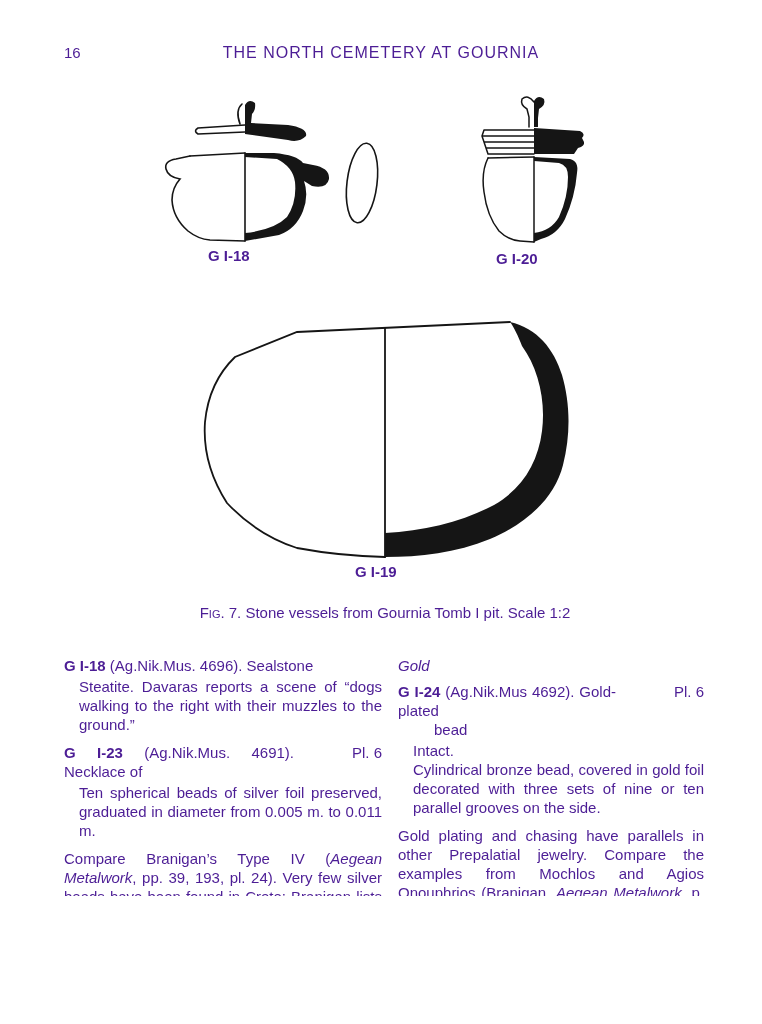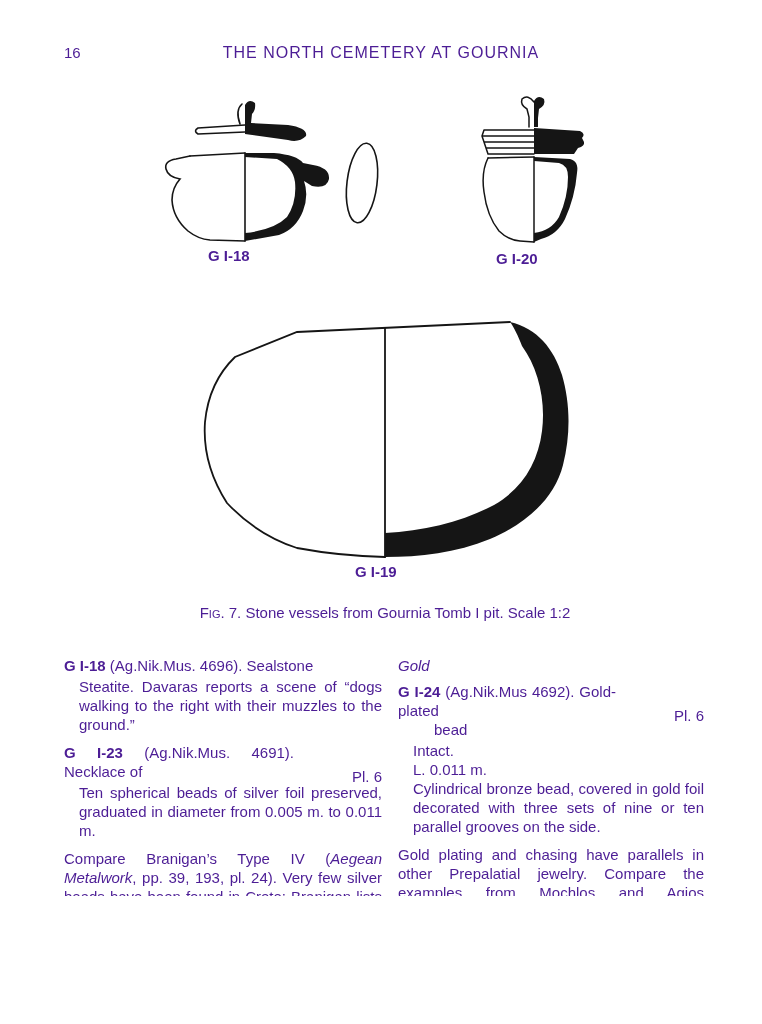--- a/index.html
+++ b/index.html
@@ -23,21 +23,21 @@
   }
   .caption .sc { font-variant:small-caps; }
   .col {
     position:absolute; top:656px; font-size:15px; line-height:19px;
     text-align:justify;
   }
   .col-left  { left:64px;  width:318px; }
   .col-right { left:398px; width:306px; }
   .entry-header { position:relative; margin:0 0 2px 0; padding-right:44px; }
   .entry-header b { font-weight:bold; }
-  .plate { position:absolute; right:-44px; top:0;margin-top:24px; }
+  .plate { position:absolute; right:-44px; top:0; }
   .entry-header.has-plate { margin-right:44px; }
   .entry-line2 { margin-left:36px; }
   .desc { margin:0 0 9px 15px; }
   .desc div { margin:0; }
   .sec-heading { font-style:italic; margin:6px 0 7px 0; }
   .para { margin:2px 0 9px 0; }
   .para i { font-style:italic; }
 </style>
 </head>
 <body>
@@ -111,20 +111,19 @@
   <div class="col col-right">
 
     <div class="sec-heading" style="margin-top:0;">Gold</div>
 
     <div class="entry-header has-plate"><b>G I-24</b><span> (Ag.Nik.Mus 4692). Gold-plated</span><span class="plate">Pl. 6</span>
       <div class="entry-line2">bead</div>
     </div>
 
     <div class="desc">
       <div>Intact.</div>
-      <div>L. 0.011 m.</div>
       <div>Cylindrical bronze bead, covered in gold foil decorated with three sets of nine or ten parallel grooves on the side.</div>
     </div>
 
     <p class="para"><span>Gold plating and chasing have parallels in other Prepalatial jewelry. Compare the examples from Mochlos and Agios Onouphrios (Branigan, </span><i>Aegean Metalwork</i><span>, p. 95).</span></p>
   </div>
 
 </div>
 
 </body></html>

